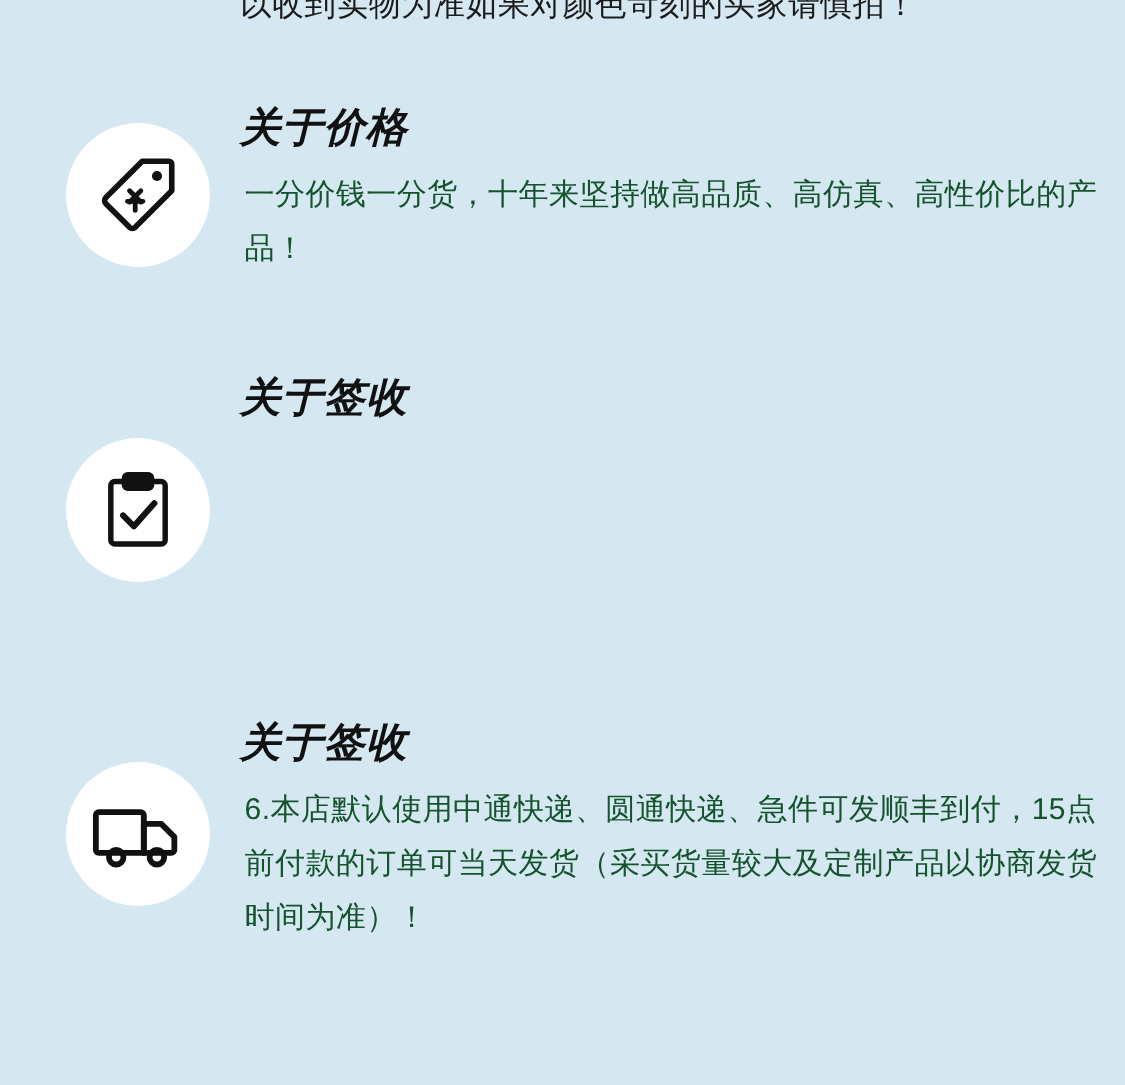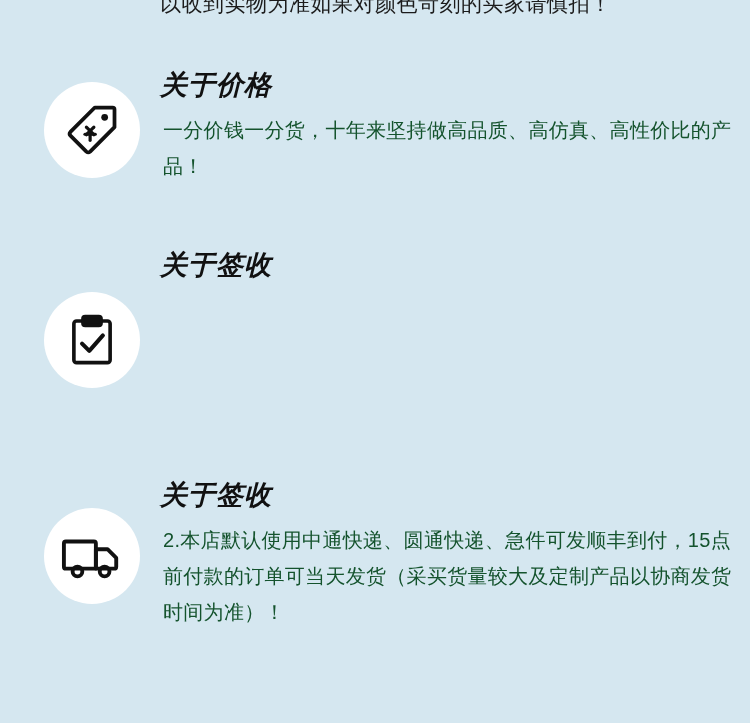--- a/index.html
+++ b/index.html
@@ -137,17 +137,17 @@
         <g fill="none" stroke="#111111" stroke-width="4" stroke-linejoin="round" stroke-linecap="round">
           <path d="M5 17 H34 a2 2 0 0 1 2 2 V45 H5 a2 2 0 0 1 -2 -2 V19 a2 2 0 0 1 2 -2 Z"></path>
           <path d="M36 25 H48 l9 9 V43 a2 2 0 0 1 -2 2 H36 Z"></path>
           <circle cx="17" cy="48" r="5"></circle>
           <circle cx="45" cy="48" r="5"></circle>
         </g>
       </svg>
     </div>
     <div class="sec-body">
       <h2 class="sec-title">关于签收</h2>
-      <p class="sec-text">2.本店默认使用中通快递、圆通快递、急件可发顺丰到付，15点前付款的订单可当天发货（采买货量较大及定制产品以协商发货时间为准）！</p>
+      <p class="sec-text">6.本店默认使用中通快递、圆通快递、急件可发顺丰到付，15点前付款的订单可当天发货（采买货量较大及定制产品以协商发货时间为准）！</p>
     </div>
   </div>
 
 </div>
 
 </body></html>

